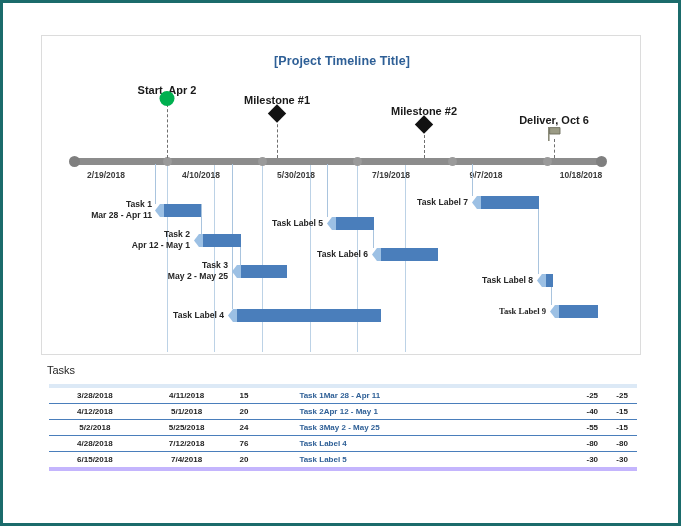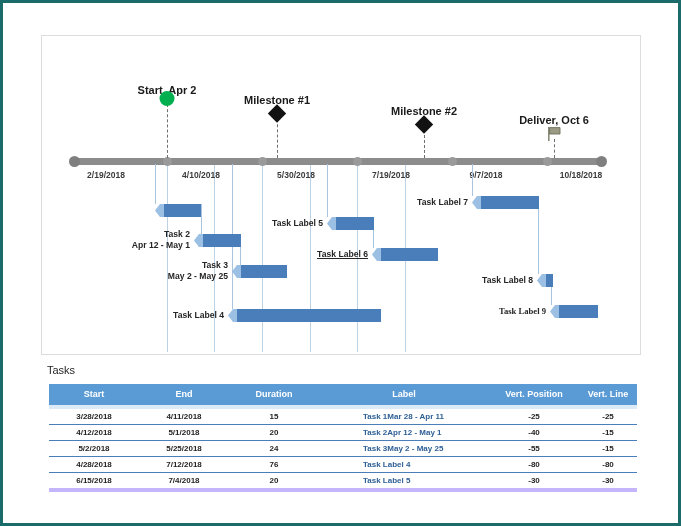--- a/index.html
+++ b/index.html
@@ -114,20 +114,21 @@
   }
   .tbl tbody tr:last-child td{border-bottom:4px solid #c4b5fd;}
 </style>
 </head>
 <body>
 
 <div class="page">
 
   <div class="chart-panel">
 
+    <div class="chart-title">[Project Timeline Title]</div>
 
     <div id="gridlines">
         <div class="gridline" style="left: 125px;"></div>
         <div class="gridline" style="left: 172px;"></div>
         <div class="gridline" style="left: 220px;"></div>
         <div class="gridline" style="left: 268px;"></div>
         <div class="gridline" style="left: 315px;"></div>
         <div class="gridline" style="left: 363px;"></div>
       </div>
 
@@ -175,20 +176,24 @@
         <div class="connector" style="left: 190px; top: 128px; height: 145px;"></div>
         <div class="connector" style="left: 285px; top: 128px; height: 53px;"></div>
         <div class="connector" style="left: 331px; top: 181px; height: 31px;"></div>
         <div class="connector" style="left: 430px; top: 128px; height: 32px;"></div>
         <div class="connector" style="left: 496px; top: 160px; height: 78px;"></div>
         <div class="connector" style="left: 509px; top: 238px; height: 31px;"></div>
       </div>
 
     <div id="task-bars">
         <div class="bar-row" style="left: 0px; top: 168px; width: 600px;">
+          <div class="bar-label" style="left: 30px; width: 80px; top: -5px;">
+            <div>Task 1</div>
+            <div>Mar 28 - Apr 11</div>
+          </div>
           <div class="bar-body" style="left: 120px; width: 39px;"></div>
           <div class="bar-cap" style="left: 113px;"></div>
         </div>
         <div class="bar-row" style="left: 0px; top: 198px; width: 600px;">
           <div class="bar-label" style="left: 68px; width: 80px; top: -5px;">
             <div>Task 2</div>
             <div>Apr 12 - May 1</div>
           </div>
           <div class="bar-body" style="left: 159px; width: 40px;"></div>
           <div class="bar-cap" style="left: 152px;"></div>
@@ -209,21 +214,21 @@
           <div class="bar-cap" style="left: 186px;"></div>
         </div>
         <div class="bar-row" style="left: 0px; top: 181px; width: 600px;">
           <div class="bar-label" style="left: 208px; width: 73px; top: 1px;">
             <div>Task Label 5</div>
           </div>
           <div class="bar-body" style="left: 292px; width: 40px;"></div>
           <div class="bar-cap" style="left: 285px;"></div>
         </div>
         <div class="bar-row" style="left: 0px; top: 212px; width: 600px;">
-          <div class="bar-label" style="left: 252px; width: 74px; top: 1px; text-decoration: underline;">
+          <div class="bar-label" style="left: 252px; width: 74px; top: 1px;">
             <div>Task Label 6</div>
           </div>
           <div class="bar-body" style="left: 337px; width: 59px;"></div>
           <div class="bar-cap" style="left: 330px;"></div>
         </div>
         <div class="bar-row" style="left: 0px; top: 160px; width: 600px;">
           <div class="bar-label" style="left: 352px; width: 74px; top: 1px;">
             <div>Task Label 7</div>
           </div>
           <div class="bar-body" style="left: 437px; width: 60px;"></div>
@@ -244,28 +249,20 @@
           <div class="bar-cap" style="left: 508px;"></div>
         </div>
       </div>
 
   </div>
 
   <div class="tasks-heading">Tasks</div>
 
   <table class="tbl">
     <thead>
-      <tr id="header-row">
-          <th style="width: 90px;">Start</th>
-          <th style="width: 90px;">End</th>
-          <th style="width: 90px;">Duration</th>
-          <th style="width: 170px;">Label</th>
-          <th style="width: 90px;">Vert. Position</th>
-          <th style="width: 58px;">Vert. Line</th>
-        </tr>
       <tr class="spacer">
         <th colspan="6"></th>
       </tr>
     </thead>
     <tbody id="table-body">
         <tr>
           <td>3/28/2018</td>
           <td>4/11/2018</td>
           <td>15</td>
           <td class="label-cell">Task 1Mar 28 - Apr 11</td>

